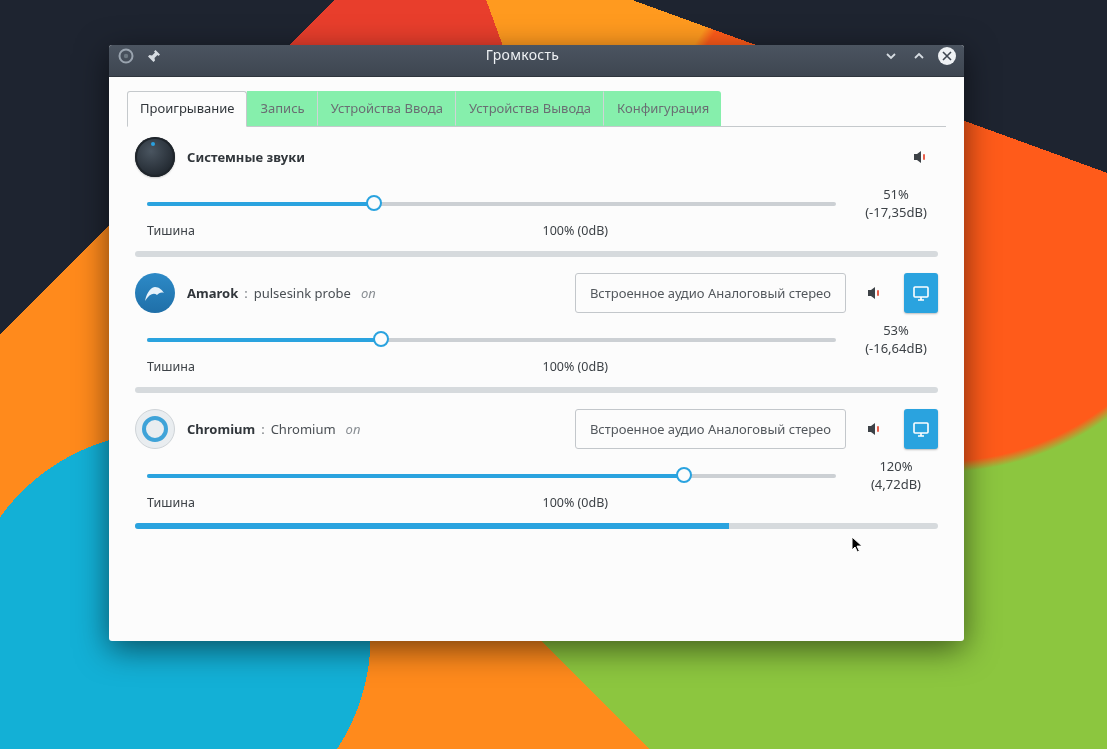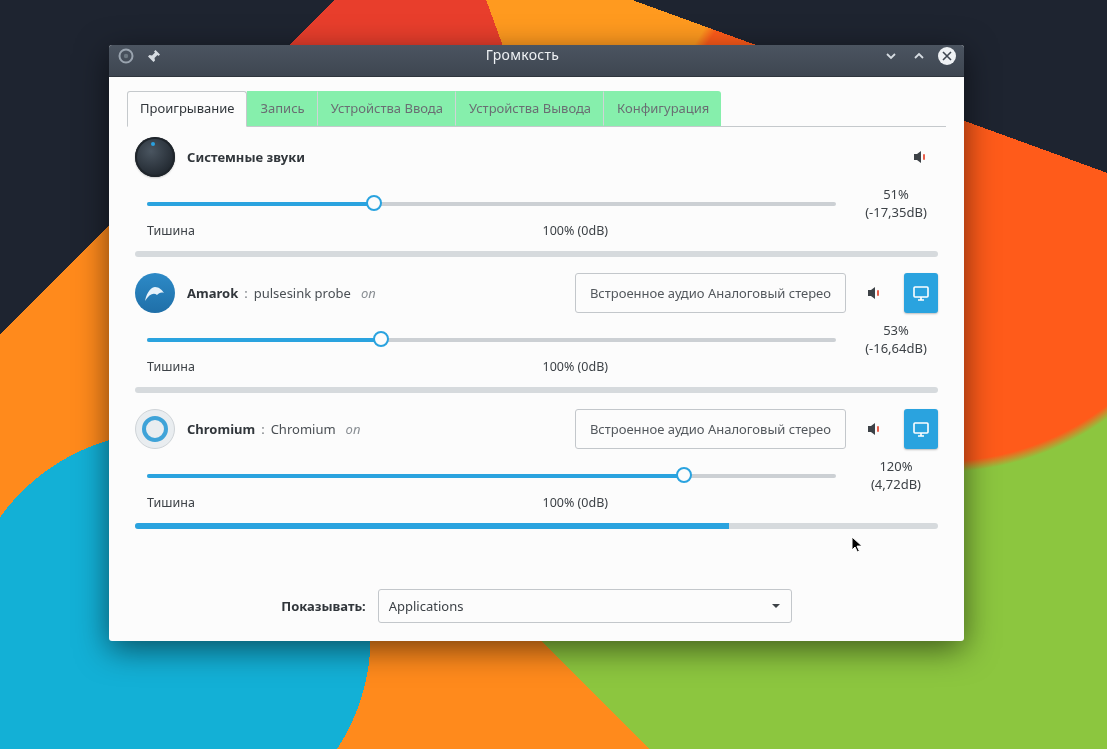--- a/index.html
+++ b/index.html
@@ -278,28 +278,19 @@
           <div class="scale-row">
             <span class="scale-left">Тишина</span>
             <span class="scale-mid">100% (0dB)</span>
           </div>
           <div class="divider" style="position:relative;overflow:hidden">
             <div style="position:absolute;left:0;top:0;bottom:0;width:74%;background:#2aa3df"></div>
           </div>
         </div>
       </div>
 
-    <div class="bottom-bar">
-      <label>Показывать:</label>
-      <div class="combo">
-        <span>Applications</span>
-        <svg width="10" height="10" viewBox="0 0 10 10">
-            <path d="M1 3l4 4 4-4" fill="#3d4247"></path>
-          </svg>
-      </div>
-    </div>
 
   </div>
 </div>
 
 <svg class="cursor" width="14" height="18" viewBox="0 0 14 18">
   <path d="M1 1l0 13 3-3 2.4 5 2-.9-2.4-5H11z" fill="#000" stroke="#fff" stroke-width="1"></path>
 </svg>
 
 </body></html>

